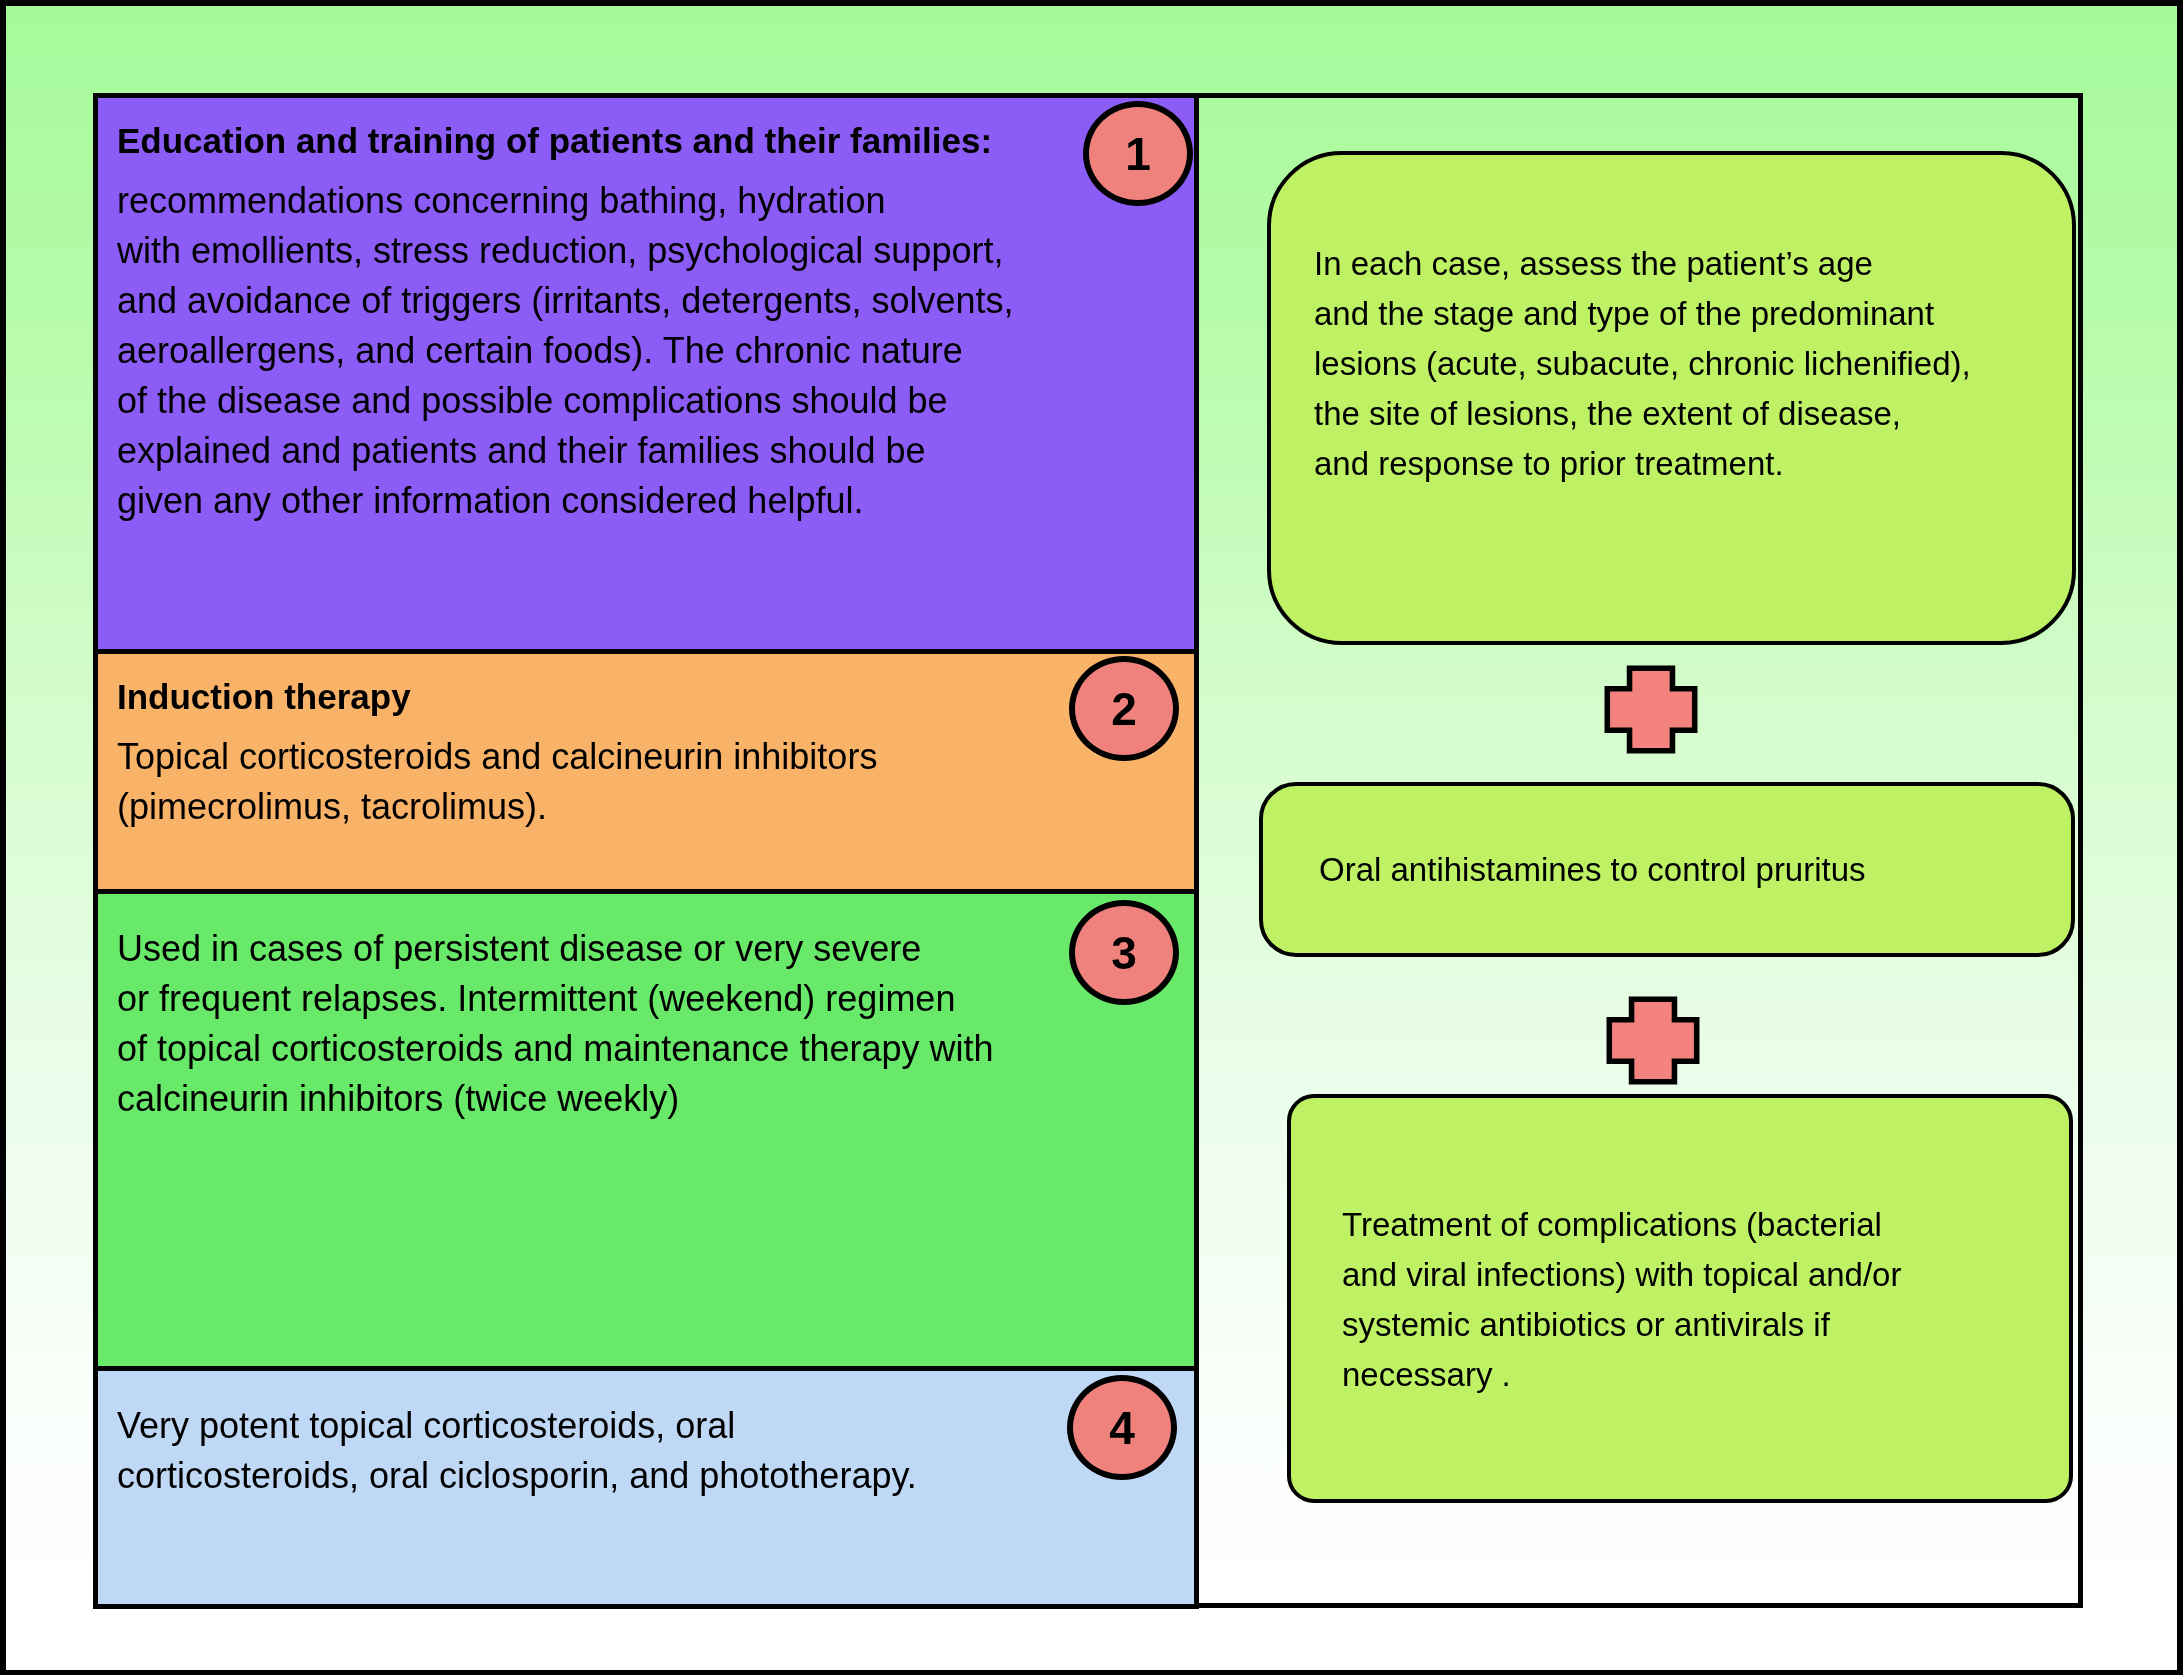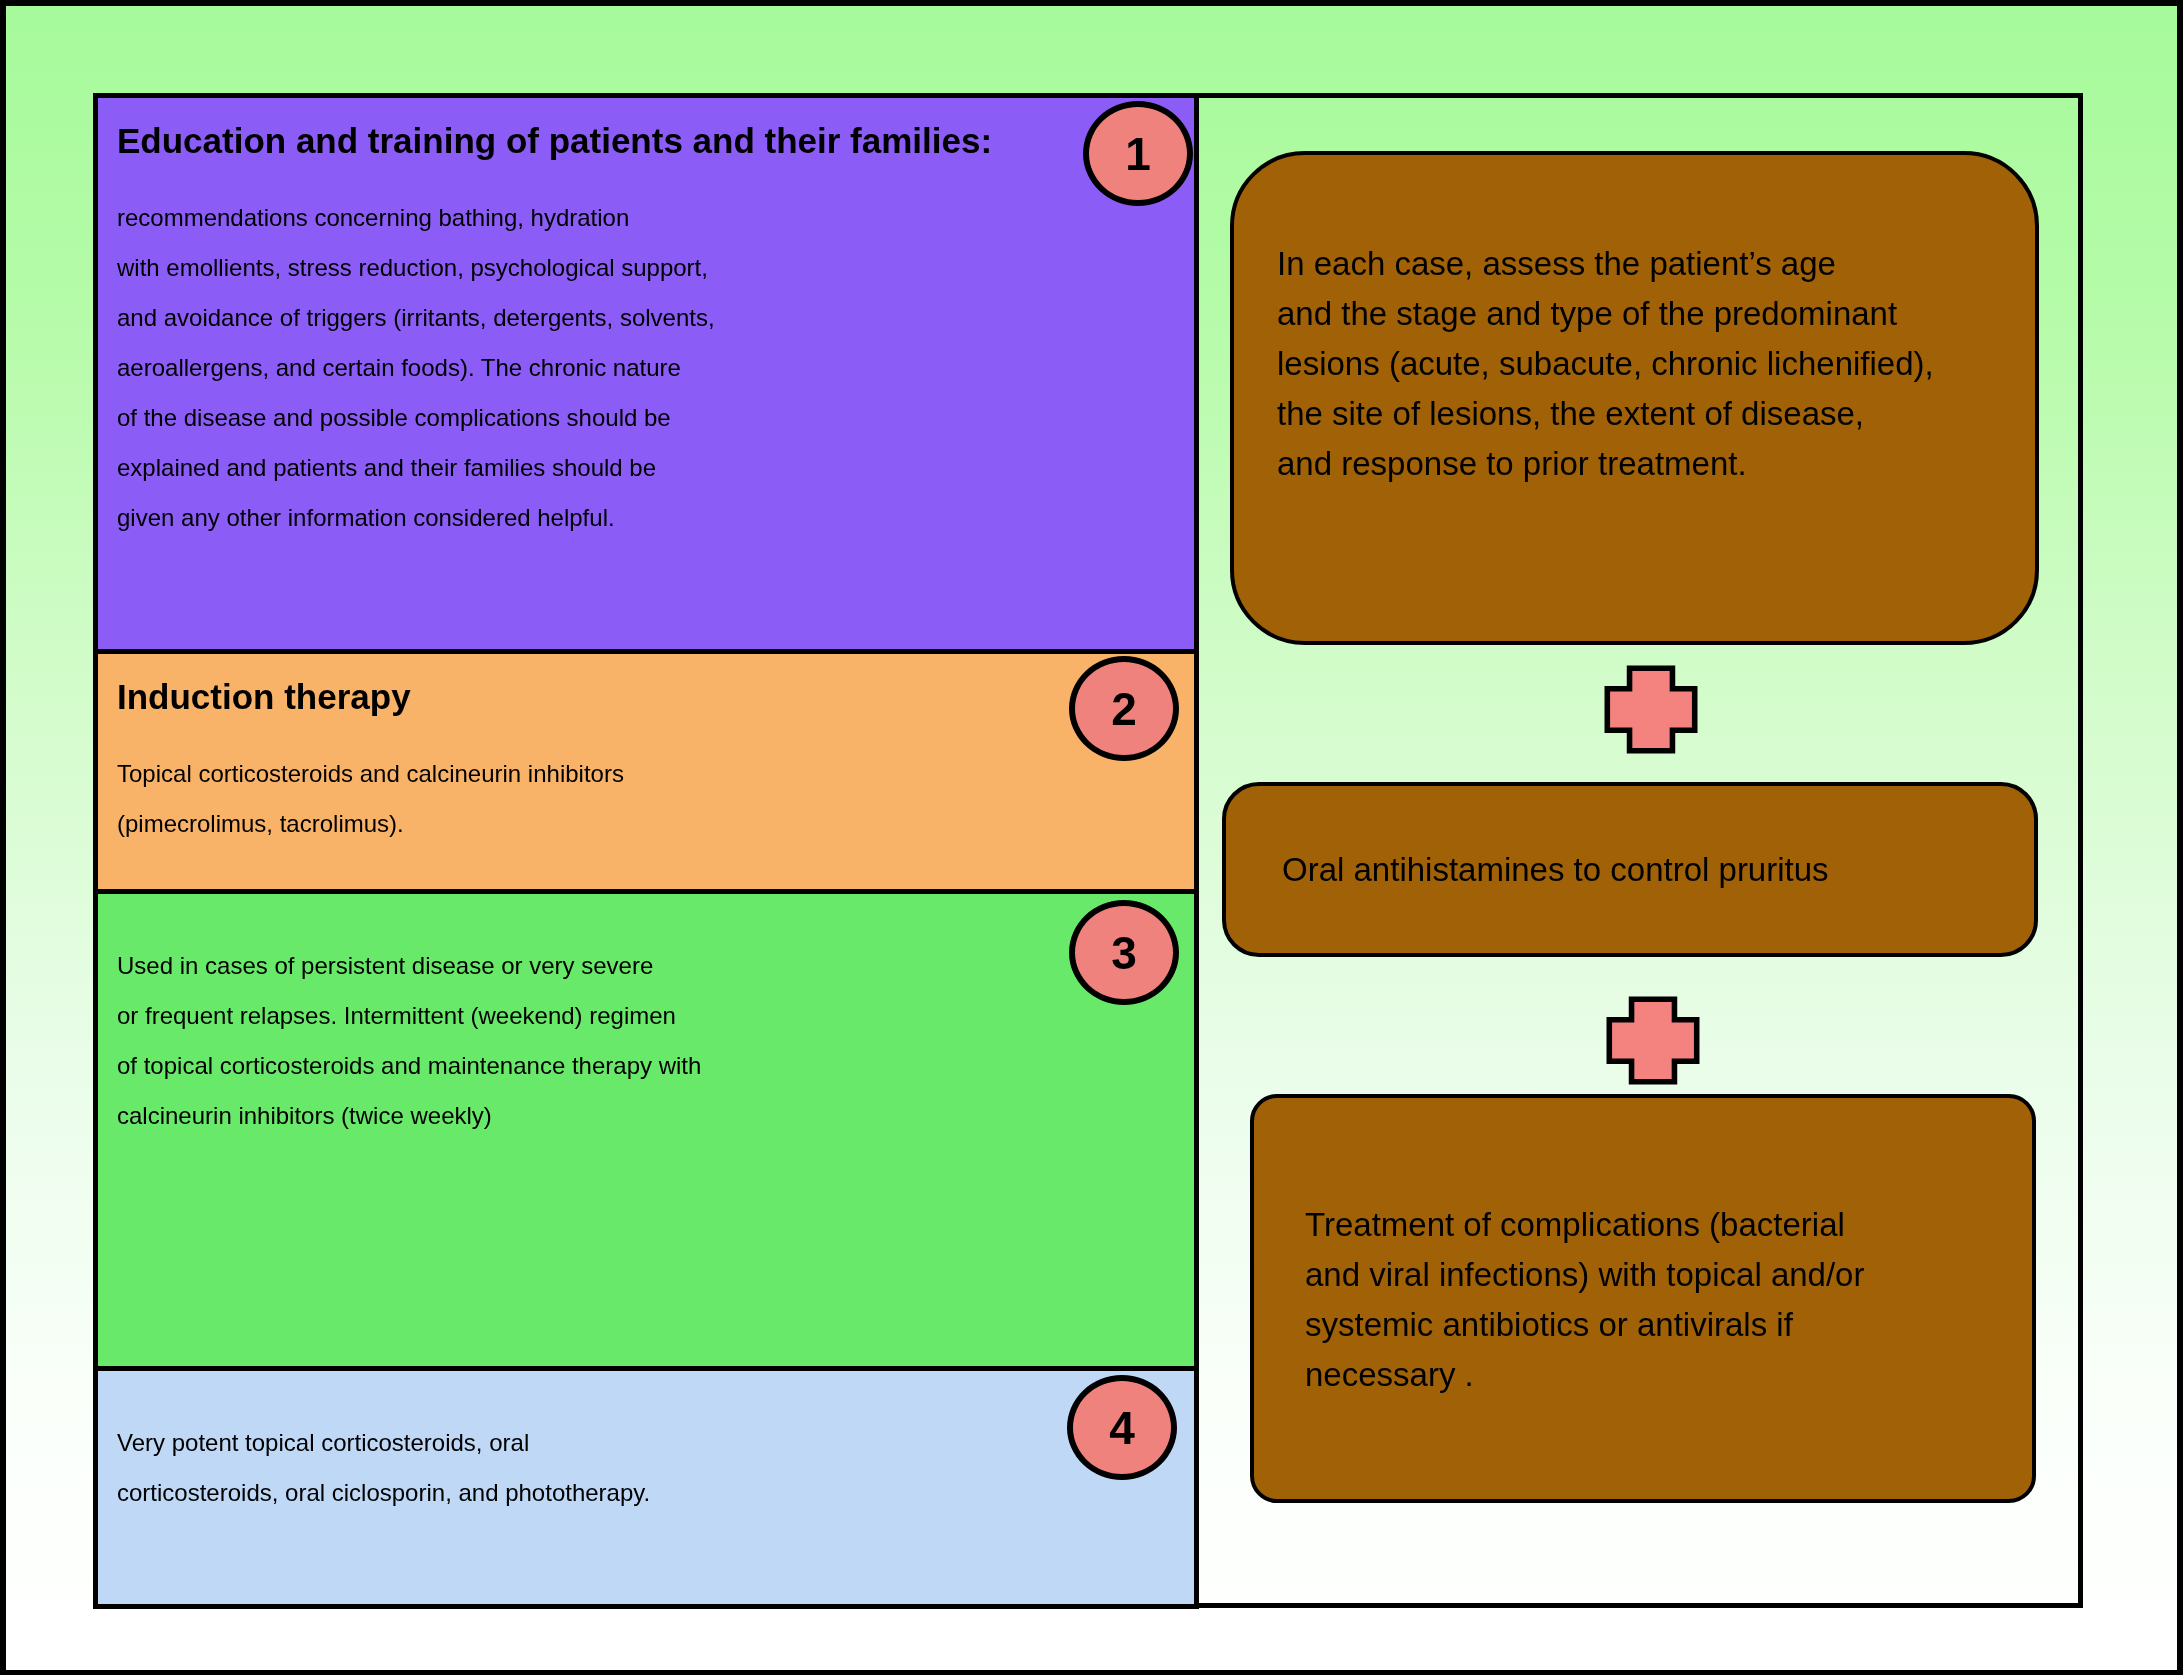--- a/index.html
+++ b/index.html
@@ -13,33 +13,33 @@
   .abs{position:absolute;box-sizing:border-box;}
   
   #main-rect{left:87px;top:87px;width:1990px;height:1515px;border:5.6px solid #000;background:transparent;}
   
   .step-box{left:87px;width:1106px;border:5.6px solid #000;padding:19px 119px 0 19px;}
   #step-1{top:87px;height:562px;background:#8b5cf6;}
   #step-2{top:643px;height:245px;background:#f9b369;}
   #step-3{top:883px;height:482px;background:#69e969;}
   #step-4{top:1360px;height:243px;background:#bed8f6;}
   .step-title{font-size:35px;font-weight:bold;line-height:48px;white-space:nowrap;}
-  .step-body{font-size:24px;line-height:50px;margin-top:28px;white-space:pre-line;}
+  .step-body{font-size:36px;line-height:50px;margin-top:11px;white-space:pre-line;}
   
   .num-circle{
     width:110px;height:105px;border:6.4px solid #000;border-radius:50%;
     background:#f0827e;display:flex;align-items:center;justify-content:center;
     font-size:46px;font-weight:bold;
   }
   #circle-1{left:1077px;top:95px;}
   #circle-2{left:1063px;top:650px;}
   #circle-3{left:1063px;top:894px;}
   #circle-4{left:1061px;top:1369px;}
   
-  .note-box{background:#a16207;border:4.8px solid #000;}
+  .note-box{background:#bef264;border:4.8px solid #000;margin-left:37px;}
   #note-1{left:1224px;top:145px;width:809px;height:494px;border-radius:75px;padding:84px 32px 0 43px;}
   #note-2{left:1216px;top:776px;width:816px;height:175px;border-radius:37px;display:flex;align-items:center;padding-left:56px;}
   #note-3{left:1244px;top:1088px;width:786px;height:409px;border-radius:27px;padding:102px 32px 0 51px;}
   .note-text{font-size:33px;line-height:50px;white-space:pre-line;}
   
   .plus{width:94px;height:89px;}
   #plus-1{left:1598px;top:659px;}
   #plus-2{left:1600px;top:990px;}
 </style>
 </head>

